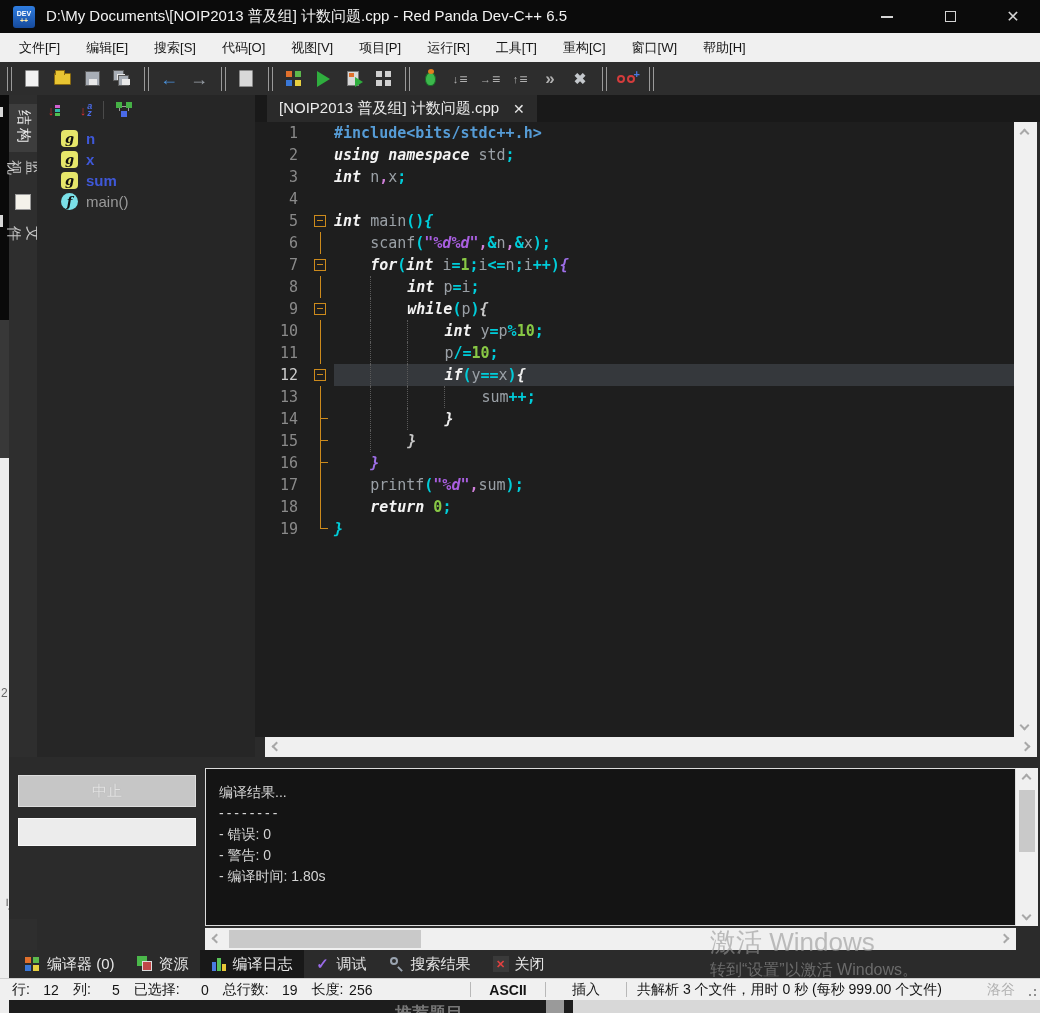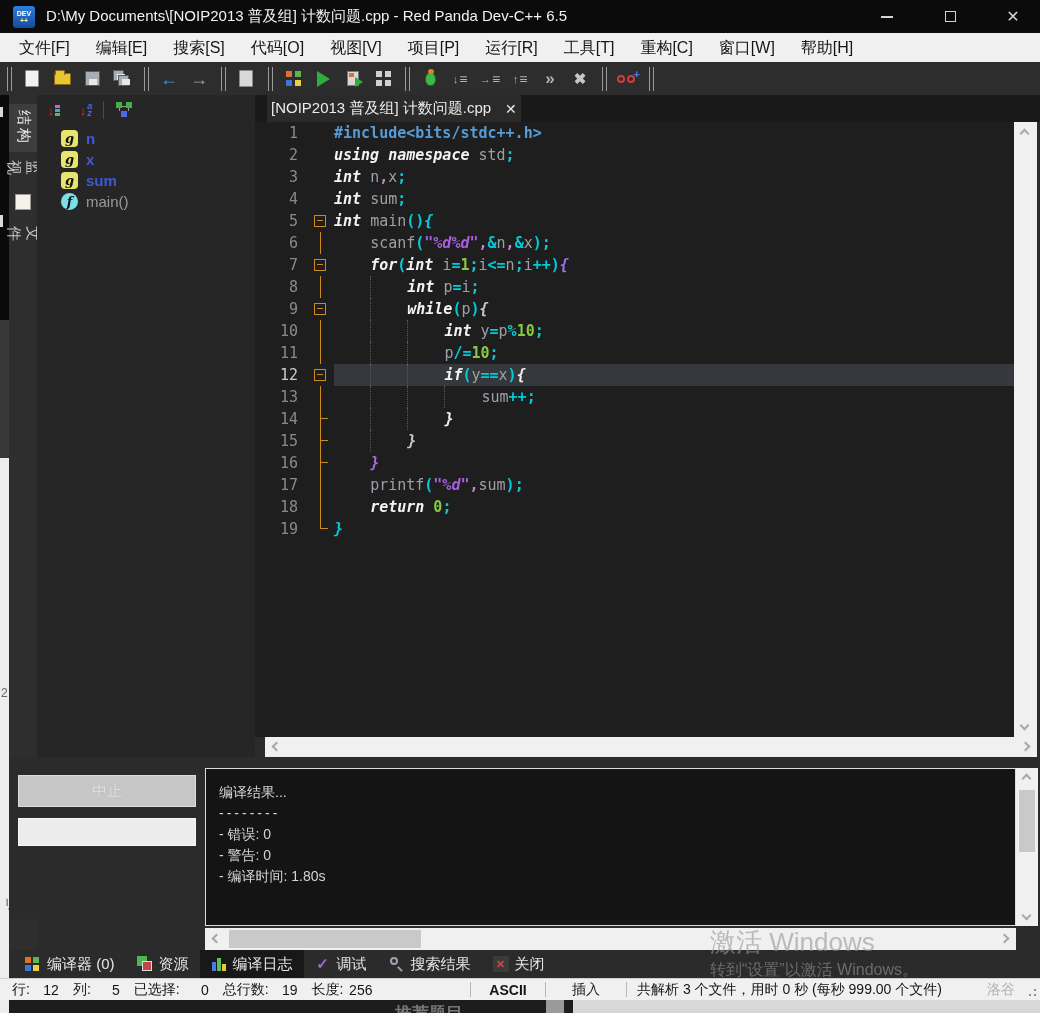--- a/index.html
+++ b/index.html
@@ -15,21 +15,21 @@
            font-size:7px;font-weight:bold;line-height:7px;}
   .appicon .pp{color:#ffe9a8;font-size:7px;}
   .wtitle{color:#f2f2f2;font-size:15px;margin-left:11px;}
   .winbtn{position:absolute;top:0;height:33px;width:50px;display:flex;align-items:center;justify-content:center;color:#d4d4d4;font-size:15px;}
   .wb-min{left:862px;} .wb-max{left:925px;} .wb-close{left:988px;font-size:16px;}
   .minbar{width:12px;height:2px;background:#d4d4d4;}
   .maxbox{width:11px;height:11px;border:1.5px solid #d4d4d4;}
 
   
   .menubar{left:0;top:33px;width:1040px;height:29px;background:#f0f0f0;display:flex;align-items:center;padding-left:6px;}
-  .menu-item{padding:0 13px;font-size:16px;color:#161616;line-height:29px;}
+  .menu-item{padding:0 13px;font-size:13px;color:#161616;line-height:29px;}
 
   
   .toolbar{left:0;top:62px;width:1040px;height:33px;background:#2d2d2d;display:flex;align-items:center;}
   .grip{width:5px;height:24px;border-left:1px solid #9a9a9a;border-right:1px solid #9a9a9a;margin:0 5px 0 7px;}
   .ti{width:26px;height:26px;display:flex;align-items:center;justify-content:center;margin:0 2px;position:relative;flex:none;}
   .ic-page{width:14px;height:17px;background:#f2f2f2;border:1px solid #8a8a8a;border-radius:1px;}
   .ic-folder{width:17px;height:12px;background:#e8c532;border:1px solid #8a6a10;border-radius:1px;position:relative;}
   .ic-folder:before{content:"";position:absolute;left:0;top:-4px;width:8px;height:4px;background:#e8c532;border:1px solid #8a6a10;border-bottom:none;}
   .ic-save{width:15px;height:15px;background:#a8aeb6;border:1px solid #5a5a5a;position:relative;}
   .ic-save:before{content:"";position:absolute;left:3px;bottom:0;width:8px;height:6px;background:#e8e8e8;}
@@ -87,21 +87,21 @@
   .treeic i{position:absolute;left:4px;top:5px;width:10px;height:5px;border-left:1px solid #9a9a9a;border-right:1px solid #9a9a9a;border-top:1px solid #9a9a9a;}
   .cb-list{position:absolute;left:0;top:33px;width:218px;}
   .cb-row{height:21px;display:flex;align-items:center;padding-left:24px;font-size:15px;}
   .ci{width:17px;height:17px;border-radius:4px;display:flex;align-items:center;justify-content:center;
       font-family:"DejaVu Serif",serif;font-style:italic;font-weight:bold;font-size:13px;color:#101010;margin-right:8px;flex:none;}
   .ci.g{background:#e6e66a;} .ci.f{background:#7ae0e8;border-radius:50%;}
   .cb-label.global{color:#3f58d8;font-weight:bold;} .cb-label.fn{color:#9a9a9a;}
 
   
   .tabstrip{left:255px;top:95px;width:785px;height:27px;background:#191919;display:flex;align-items:flex-end;}
-  .edtab{margin-left:12px;height:27px;background:#2a2a2a;display:flex;align-items:center;padding:0 4px;color:#ececec;font-size:15px;}
+  .edtab{margin-left:12px;height:27px;background:#2a2a2a;display:flex;align-items:center;padding:0 12px;color:#ececec;font-size:15px;}
   .edtab .close{margin-left:14px;color:#e8e8e8;font-size:14px;}
 
   
   .editor{left:255px;top:122px;width:759px;height:615px;background:#1e1e1e;overflow:hidden;}
   .ed-row{height:22px;display:flex;font-family:"DejaVu Sans Mono",monospace;font-size:15px;line-height:22px;}
   .ed-ln{width:52px;text-align:right;padding-right:9px;color:#8a8a8a;flex:none;}
   .ed-fold{width:27px;position:relative;flex:none;}
   .ed-code{flex:1;white-space:pre;color:#9aa0a6;}
   .ed-row.cur .ed-code{background:#35383c;}
   .ed-row.cur .ed-ln{color:#cccccc;}
@@ -406,21 +406,20 @@
         <span class="ed-code"><span class="t tk-kw">using</span><span class="t tk-sp"> </span><span class="t tk-kw">namespace</span><span class="t tk-sp"> </span><span class="t tk-id">std</span><span class="t tk-op">;</span></span>
       </div>
       <div class="ed-row">
         <span class="ed-ln">3</span>
         <span class="ed-fold"></span>
         <span class="ed-code"><span class="t tk-kw">int</span><span class="t tk-sp"> </span><span class="t tk-id">n</span><span class="t tk-cm">,</span><span class="t tk-id">x</span><span class="t tk-op">;</span></span>
       </div>
       <div class="ed-row">
         <span class="ed-ln">4</span>
         <span class="ed-fold"></span>
-        <span class="ed-code"><span class="t tk-kw">int</span><span class="t tk-sp"> </span><span class="t tk-id">sum</span><span class="t tk-op">;</span></span>
       </div>
       <div class="ed-row">
         <span class="ed-ln">5</span>
         <span class="ed-fold">
           <i class="fbox">
             <i></i>
           </i>
         </span>
         <span class="ed-code"><span class="t tk-kw">int</span><span class="t tk-sp"> </span><span class="t tk-id">main</span><span class="t tk-op">(</span><span class="t tk-op">)</span><span class="t tk-b1">{</span></span>
       </div>

